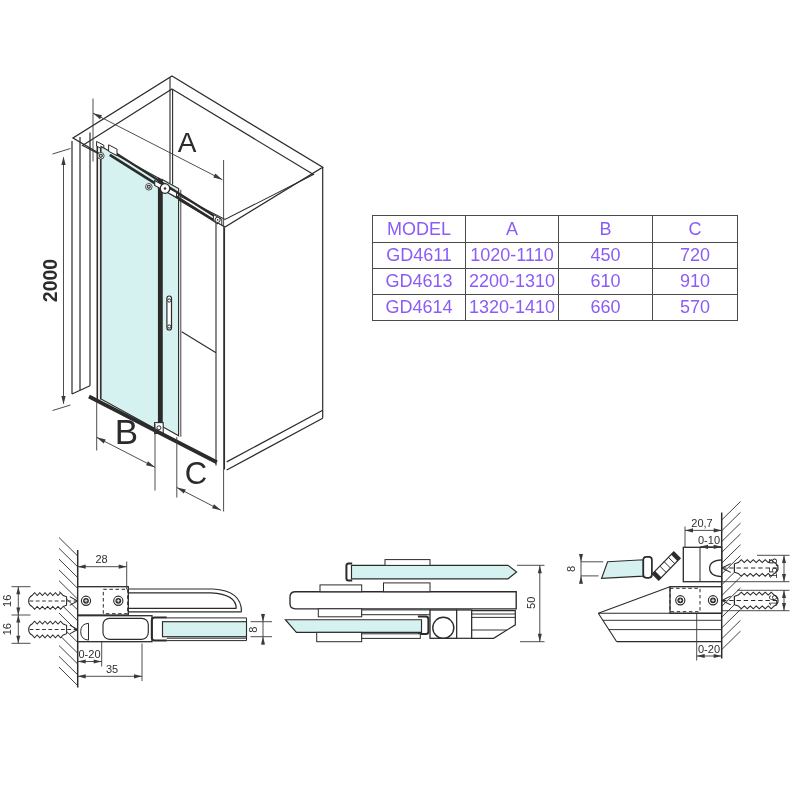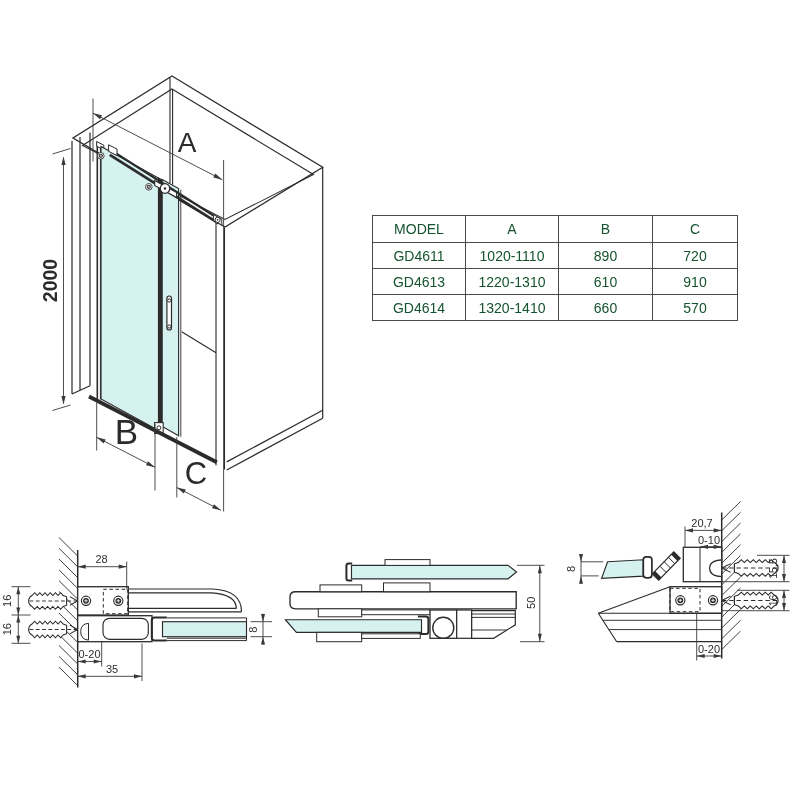--- a/index.html
+++ b/index.html
@@ -10,21 +10,21 @@
   .ln{stroke:#2b2b2b;fill:none;}
   .fw{fill:#ffffff;stroke:#2b2b2b;}
   .gl{stroke:#2b2b2b;stroke-width:1.15;}
   .dim{stroke:#3a3a3a;fill:none;stroke-width:0.9;}
   .dimf{fill:#3a3a3a;stroke:none;}
   .dt{font-size:11px;fill:#2e2e2e;}
   .dts{font-size:10.5px;fill:#2e2e2e;}
   .bigletter{font-size:28px;fill:#2b2b2b;}
   .spec-table{position:absolute;left:372px;top:215px;border-collapse:collapse;table-layout:fixed;}
   .spec-table th,.spec-table td{border:1.4px solid #4a4a4a;text-align:center;vertical-align:middle;
-      font-weight:400;font-size:14px;color:#14532d;padding:0;}
+      font-weight:400;font-size:18px;color:#8b5cf6;padding:0;}
   .spec-table th{height:26px;}
   .spec-table td{height:25px;}
   .c0{width:92px;} .c1{width:92px;} .c2{width:93px;} .c3{width:84px;}
 </style>
 </head>
 <body>
 
 <div class="page">
 
 <svg width="800" height="800" viewBox="0 0 800 800">
@@ -276,26 +276,26 @@
           <th class="c0">MODEL</th>
           <th class="c1">A</th>
           <th class="c2">B</th>
           <th class="c3">C</th>
         </tr>
       </thead>
   <tbody>
         <tr>
           <td class="c0">GD4611</td>
           <td class="c1">1020-1110</td>
-          <td class="c2">890</td>
+          <td class="c2">450</td>
           <td class="c3">720</td>
         </tr>
         <tr>
           <td class="c0">GD4613</td>
-          <td class="c1">1220-1310</td>
+          <td class="c1">2200-1310</td>
           <td class="c2">610</td>
           <td class="c3">910</td>
         </tr>
         <tr>
           <td class="c0">GD4614</td>
           <td class="c1">1320-1410</td>
           <td class="c2">660</td>
           <td class="c3">570</td>
         </tr>
       </tbody>

